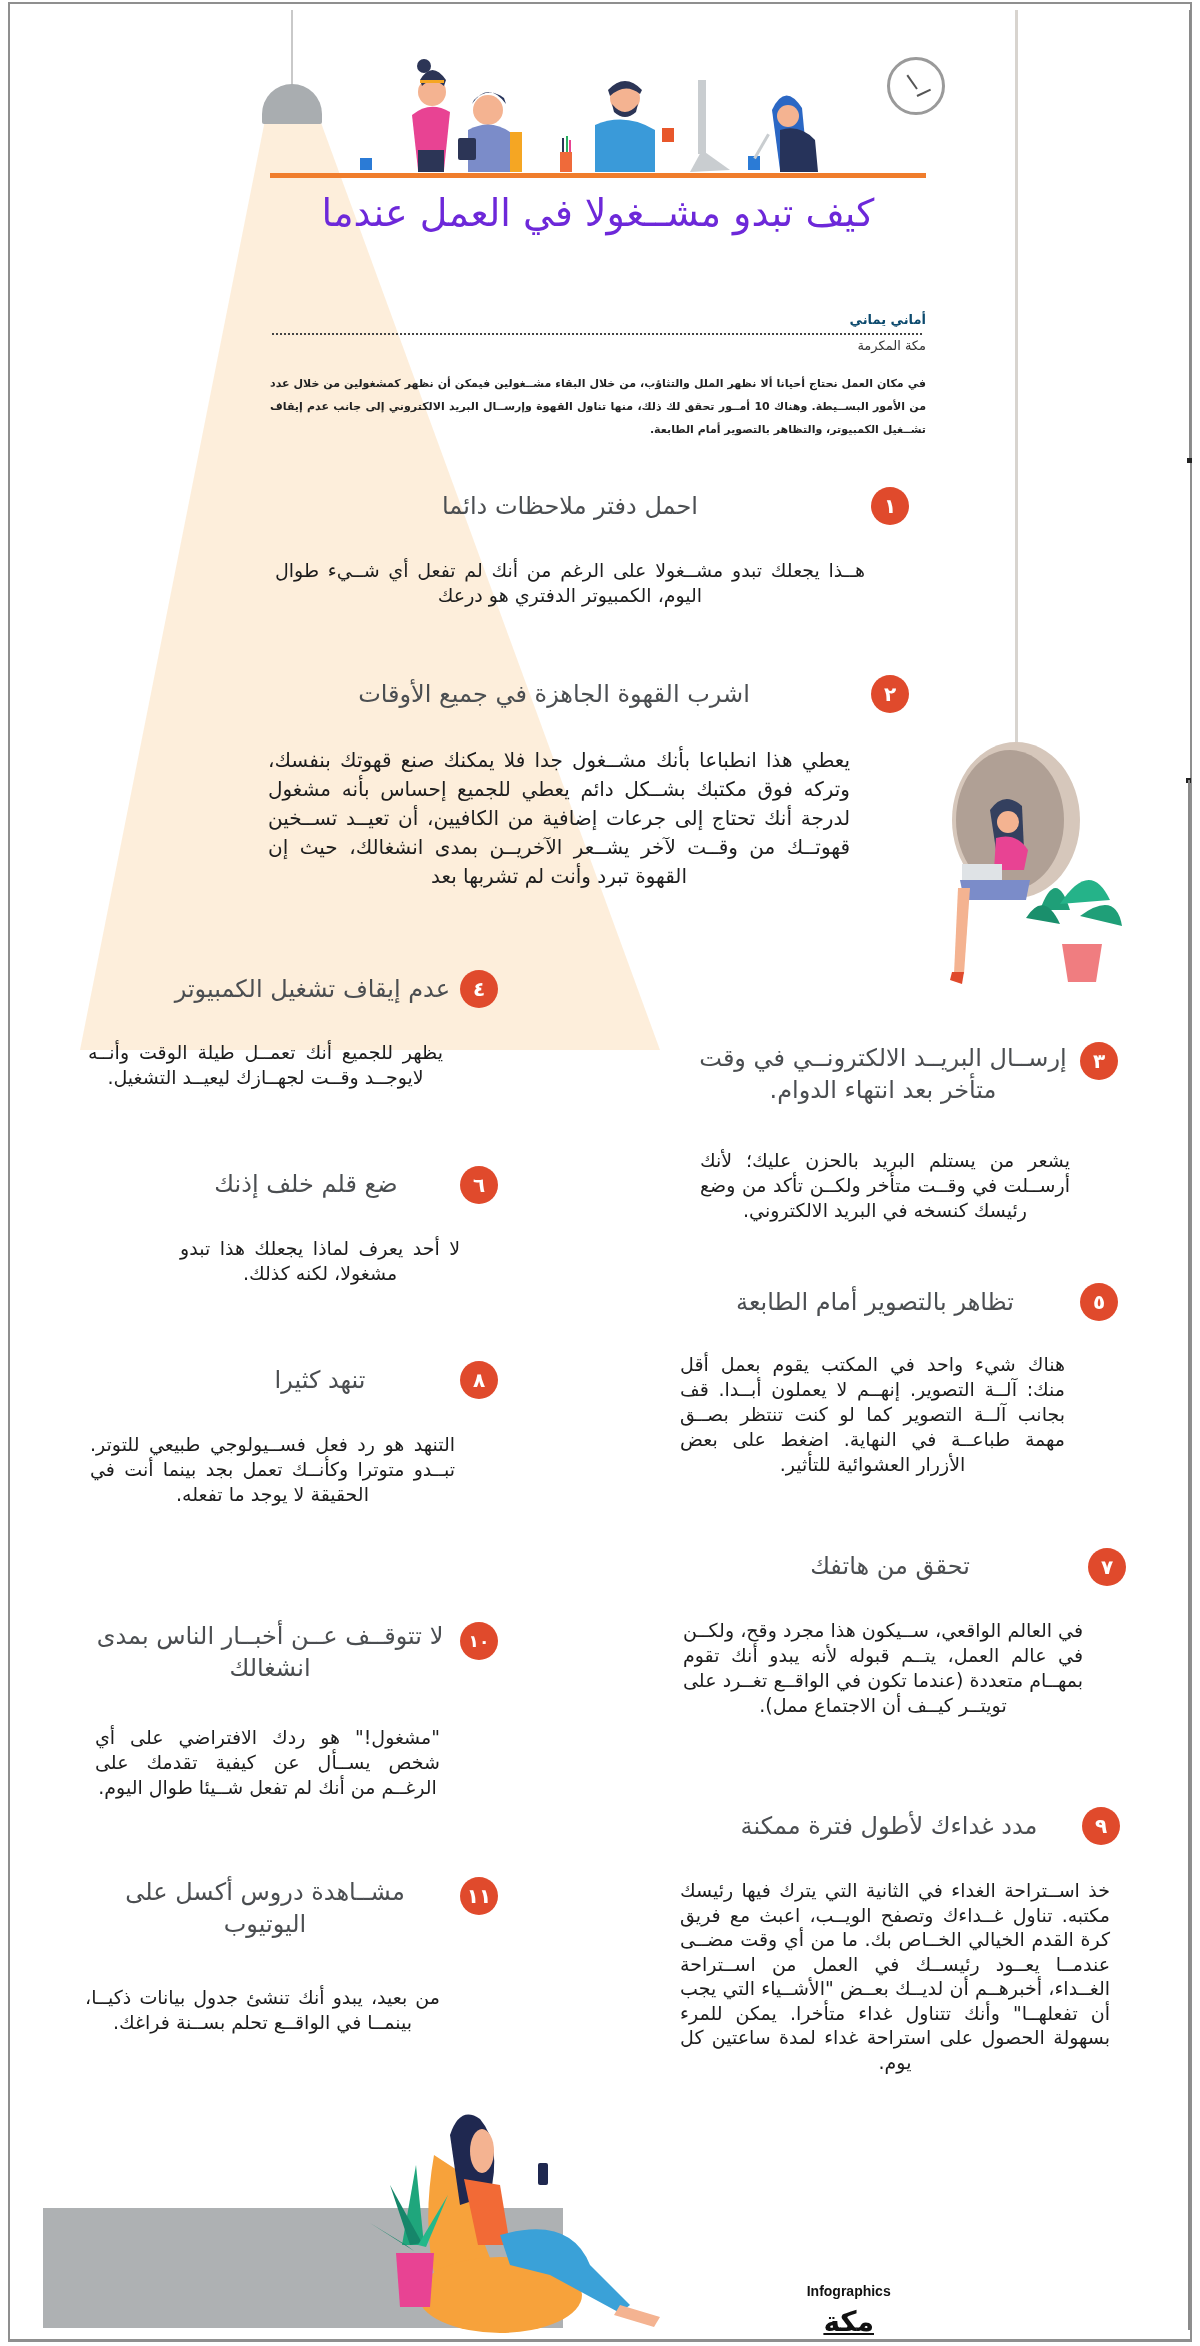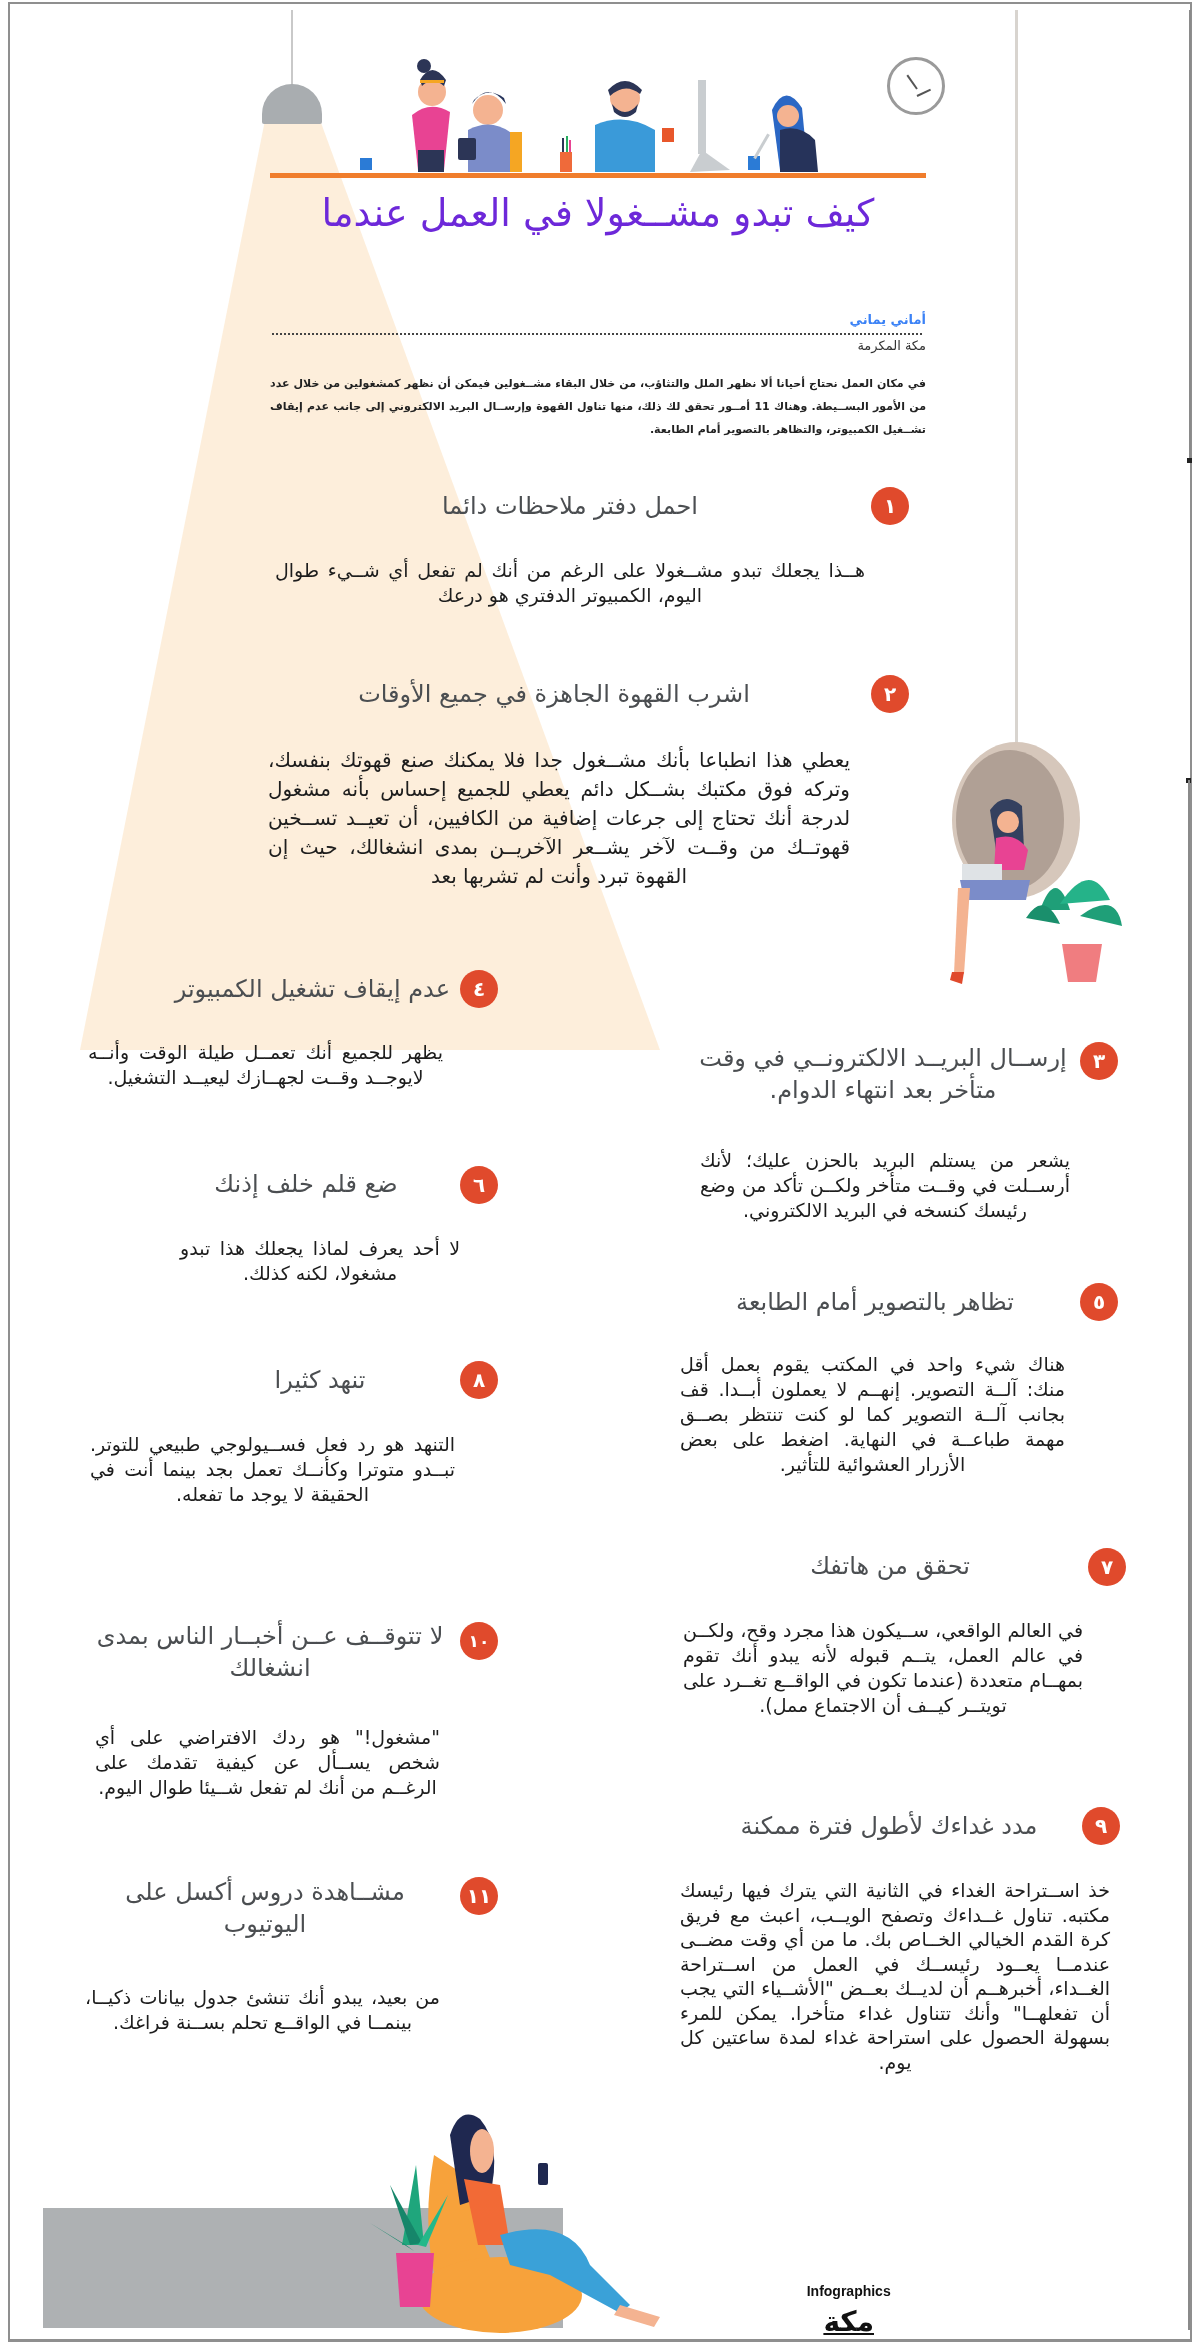--- a/index.html
+++ b/index.html
@@ -27,21 +27,21 @@
                transform-origin: bottom center; transform: rotate(-35deg); }
   .clock .h2 { position: absolute; left: 26px; top: 21px; width: 2px; height: 15px; background: #555;
                transform-origin: bottom center; transform: rotate(65deg); }
   .rope { position: absolute; left: 1015px; top: 10px; width: 3px; height: 740px; background: #d8d4cf; }
 
   
   .rtl { direction: rtl; text-align: right; }
   .title { position: absolute; left: 270px; top: 188px; width: 656px; text-align: center; direction: rtl;
            font-family: "DejaVu Sans", sans-serif; font-size: 38px; line-height: 50px; color: #6d28d9;
            font-weight: normal; letter-spacing: -0.5px; }
-  .author { position: absolute; left: 270px; top: 312px; width: 656px; font-size: 13px; font-weight: bold; color: #3b82f6; }
+  .author { position: absolute; left: 270px; top: 312px; width: 656px; font-size: 13px; font-weight: bold; color: #0c4a6e; }
   .dotted { position: absolute; left: 272px; top: 333px; width: 650px; border-top: 2px dotted #444; }
   .city { position: absolute; left: 270px; top: 338px; width: 656px; font-size: 13px; color: #333; }
   .intro { position: absolute; left: 270px; top: 372px; width: 656px; font-size: 11px; line-height: 23px; font-weight: bold; color: #222; text-align: justify; }
 
   .badge { position: absolute; width: 38px; height: 38px; border-radius: 50%; background: #e04a2c;
            color: #fff; font-weight: bold; font-size: 20px; line-height: 38px; text-align: center; }
   .h { position: absolute; direction: rtl; font-size: 24px; line-height: 32px; color: #4b4e51; text-align: center; }
   .p { position: absolute; direction: rtl; font-size: 19px; line-height: 25px; color: #1d1d1d; text-align: justify; text-align-last: center; }
 
   
@@ -114,21 +114,21 @@
   <rect x="410" y="128" width="28" height="3" fill="#c9cdd0" transform="rotate(-60 420 130)"></rect>
 </svg>
 <div class="desk-bar"></div>
 
 <h1 class="title">
   <span>كيف تبدو مشــغولا في العمل عندما</span><br>
 </h1>
 <div class="author rtl">أماني يماني</div>
 <div class="dotted"></div>
 <div class="city rtl">مكة المكرمة</div>
-<p class="intro rtl">في مكان العمل نحتاج أحيانا ألا نظهر الملل والتثاؤب، من خلال البقاء مشــغولين فيمكن أن نظهر كمشغولين من خلال عدد من الأمور البســيطة. وهناك 11 أمــور تحقق لك ذلك، منها تناول القهوة وإرســال البريد الالكتروني إلى جانب عدم إيقاف تشــغيل الكمبيوتر، والتظاهر بالتصوير أمام الطابعة.</p>
+<p class="intro rtl">في مكان العمل نحتاج أحيانا ألا نظهر الملل والتثاؤب، من خلال البقاء مشــغولين فيمكن أن نظهر كمشغولين من خلال عدد من الأمور البســيطة. وهناك 10 أمــور تحقق لك ذلك، منها تناول القهوة وإرســال البريد الالكتروني إلى جانب عدم إيقاف تشــغيل الكمبيوتر، والتظاهر بالتصوير أمام الطابعة.</p>
 
 <div class="badge" style="left:871px; top:487px;">١</div>
 <div class="h" style="left:300px; top:490px; width:540px;">احمل دفتر ملاحظات دائما</div>
 <p class="p" style="left:275px; top:558px; width:590px;">هــذا يجعلك تبدو مشــغولا على الرغم من أنك لم تفعل أي شــيء طوال اليوم، الكمبيوتر الدفتري هو درعك</p>
 
 <div class="badge" style="left:871px; top:675px;">٢</div>
 <div class="h" style="left:284px; top:678px; width:540px;">اشرب القهوة الجاهزة في جميع الأوقات</div>
 <p class="p" style="left:268px; top:746px; width:582px; font-size:20px; line-height:29px;">يعطي هذا انطباعا بأنك مشــغول جدا فلا يمكنك صنع قهوتك بنفسك، وتركه فوق مكتبك بشــكل دائم يعطي للجميع إحساس بأنه مشغول لدرجة أنك تحتاج إلى جرعات إضافية من الكافيين، أن تعيــد تســخين قهوتــك من وقــت لآخر يشــعر الآخريــن بمدى انشغالك، حيث إن القهوة تبرد وأنت لم تشربها بعد</p>
 
 <svg class="figure" style="left:940px; top:740px;" width="220" height="260" viewBox="0 0 220 260">

